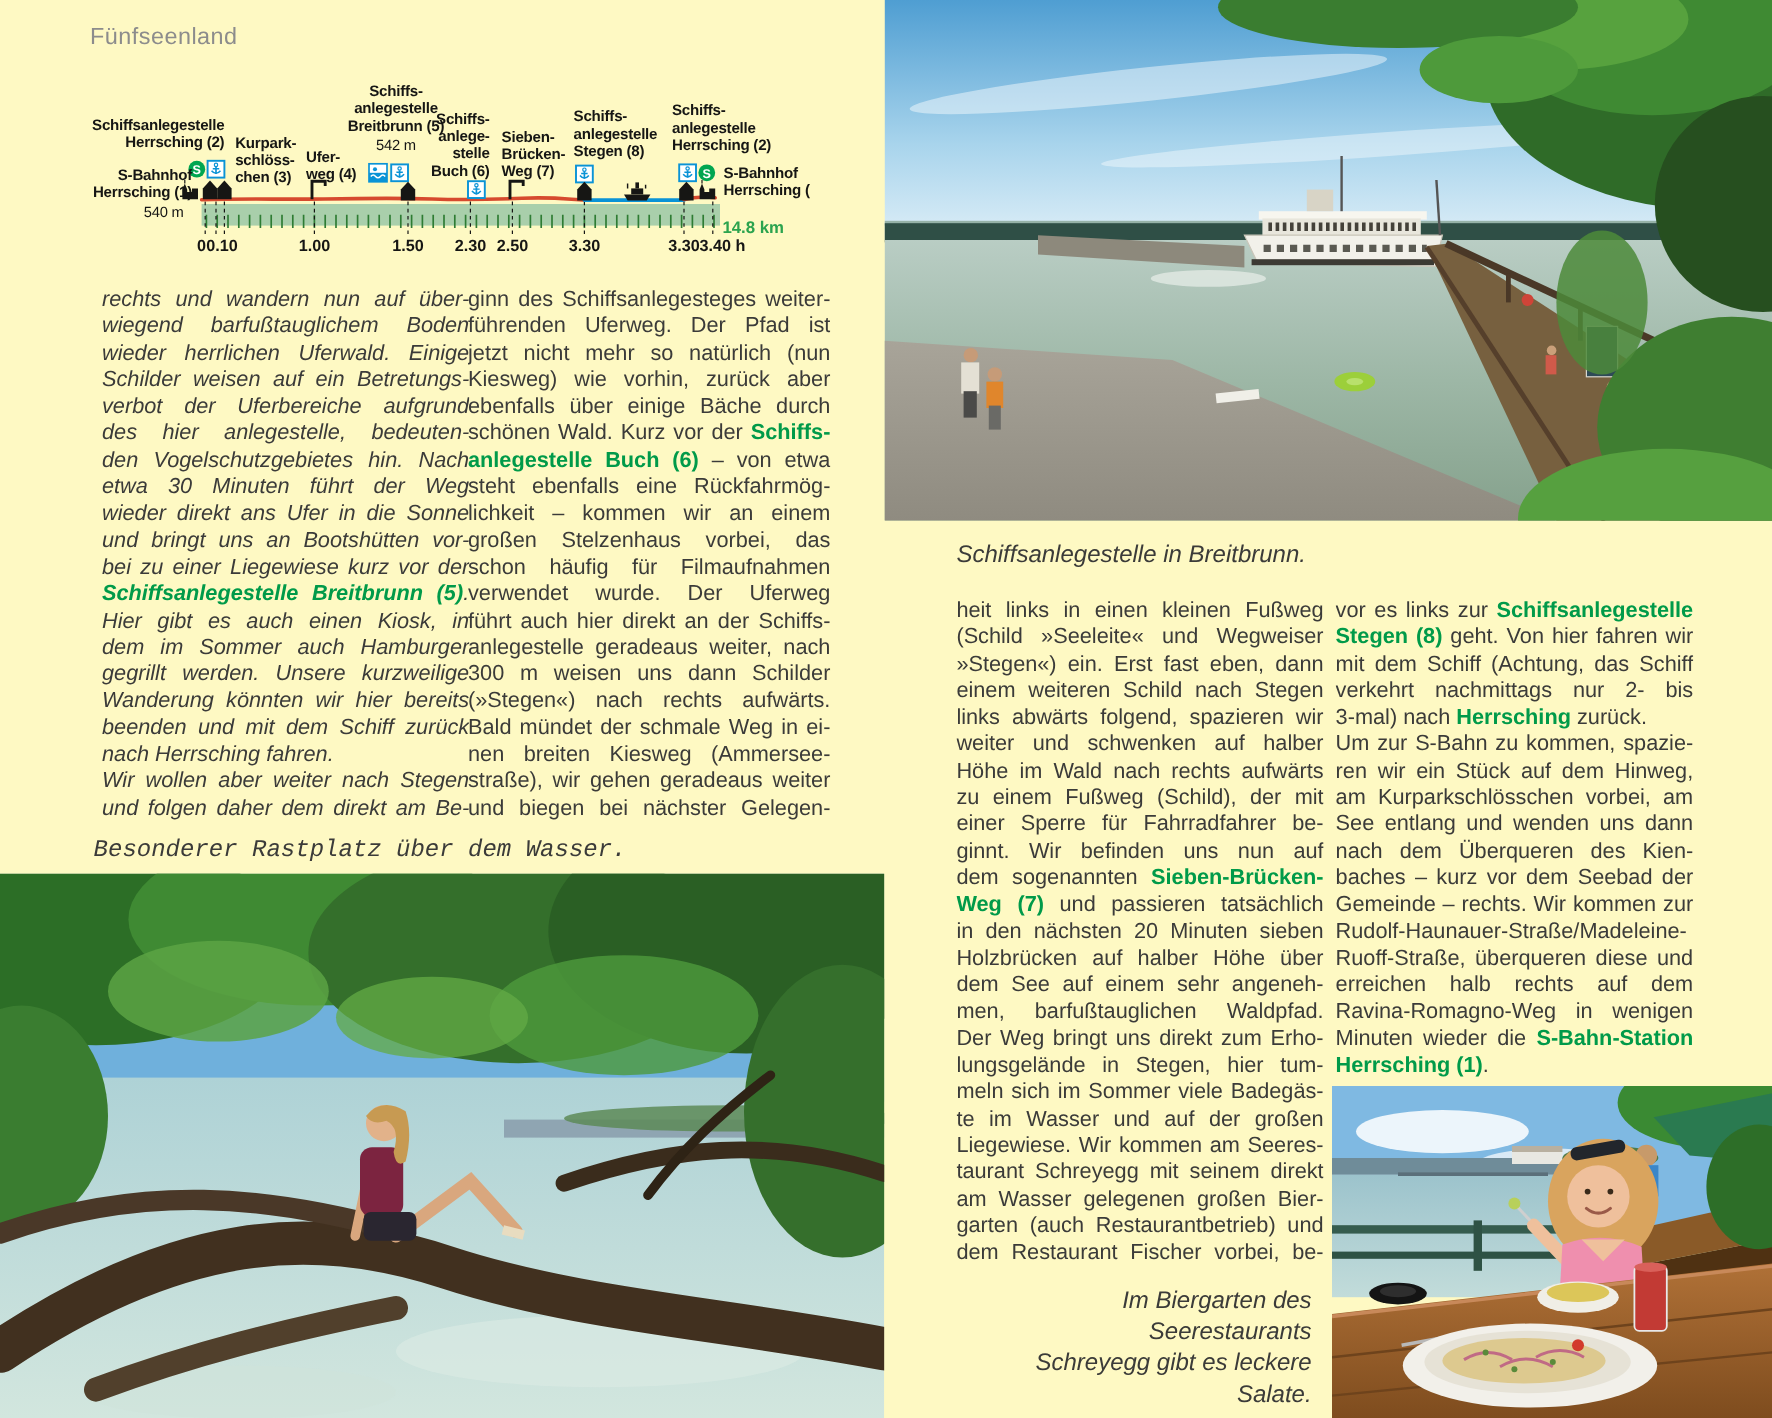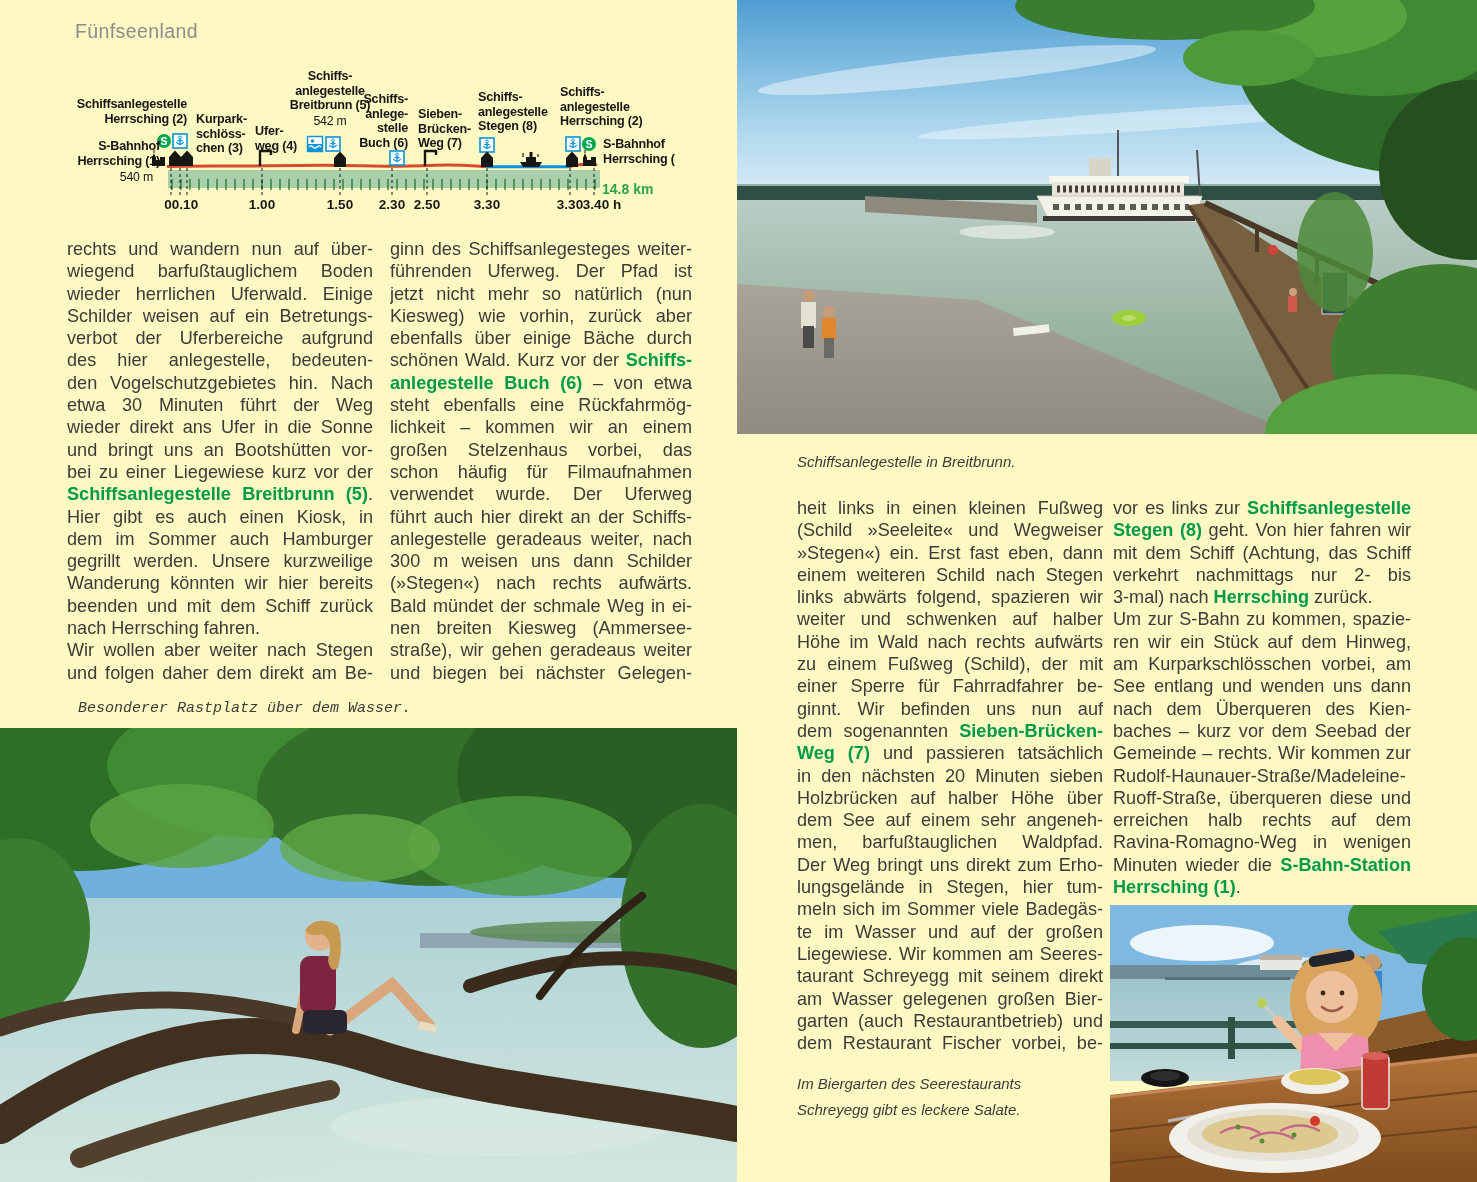--- a/index.html
+++ b/index.html
@@ -5,22 +5,22 @@
   html,body{margin:0;padding:0;background:#e8e8e8;}
   #page{position:relative;width:1477px;height:1182px;background:#fef9c3;overflow:hidden;
         font-family:"Liberation Sans","DejaVu Sans",sans-serif;color:#3b3b39;}
   .abs{position:absolute;}
   #header{left:75px;top:20px;font-size:19.5px;color:#8c8c8c;letter-spacing:.4px;}
   
   .col{font-size:18.1px;}
   .tline{height:22.3px;line-height:22.3px;text-align:justify;text-align-last:justify;overflow:hidden;}
   .tline.tend{text-align-last:left;}
   .gn{color:#009a49;font-weight:700;}
-  .caption{font-style:italic;font-size:15px;color:#3b3b39;line-height:26px;}
-  #caption-biergarten{white-space:pre-line;}
+  .caption{font-style:italic;font-size:20px;color:#3b3b39;line-height:26px;}
+  #caption-biergarten{text-align:right;white-space:pre-line;}
   
   .photo{overflow:hidden;}
   .photo svg{display:block;}
 </style>
 </head>
 <body>
 
 <div id="page">
 
   <div id="header" class="abs">Fünfseenland</div>
@@ -329,21 +329,21 @@
         <ellipse cx="160" cy="229" rx="68" ry="19" fill="#ddc98f"></ellipse>
         <path d="M110,228 q20,-12 40,0 M140,234 q22,-13 44,0 M170,226 q20,-11 40,0" stroke="#c06a85" stroke-width="2.5" fill="none"></path>
         <circle cx="205" cy="216" r="5" fill="#d23a2c"></circle>
         <circle cx="128" cy="222" r="2.5" fill="#5a8a3a"></circle>
           <circle cx="152" cy="236" r="2.5" fill="#5a8a3a"></circle>
           <circle cx="184" cy="230" r="2.5" fill="#5a8a3a"></circle>
       </g>
     </svg>
   </div>
 
-  <div id="col1" class="col abs" style="left:67px;top:238px;width:306px;">
+  <div id="col1" class="col abs" style="left:85px;top:238px;width:306px;font-style:italic;">
       <div class="tline"><span>rechts und wandern nun auf über-</span></div>
       <div class="tline"><span>wiegend barfußtauglichem Boden</span></div>
       <div class="tline"><span>wieder herrlichen Uferwald. Einige</span></div>
       <div class="tline"><span>Schilder weisen auf ein Betretungs-</span></div>
       <div class="tline"><span>verbot der Uferbereiche aufgrund</span></div>
       <div class="tline"><span>des hier anlegestelle, bedeuten-</span></div>
       <div class="tline"><span>den Vogelschutzgebietes hin. Nach</span></div>
       <div class="tline"><span>etwa 30 Minuten führt der Weg</span></div>
       <div class="tline"><span>wieder direkt ans Ufer in die Sonne</span></div>
       <div class="tline"><span>und bringt uns an Bootshütten vor-</span></div>

